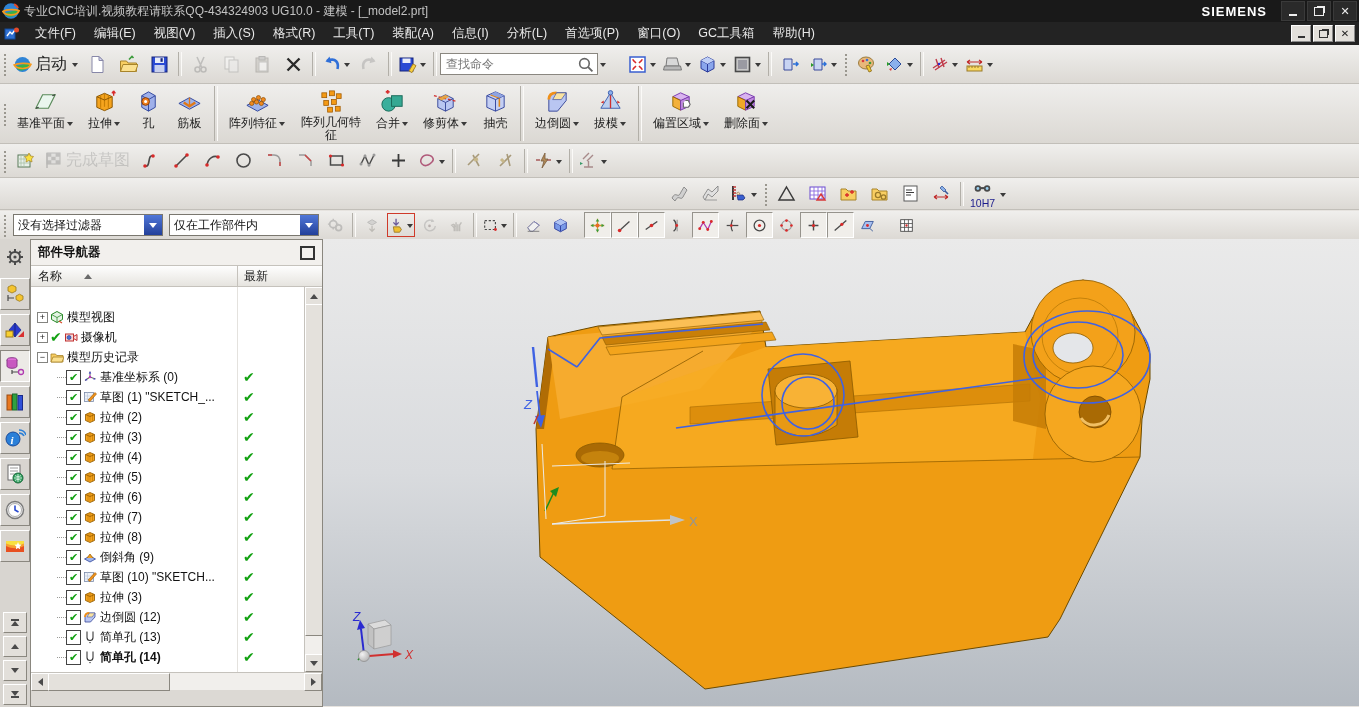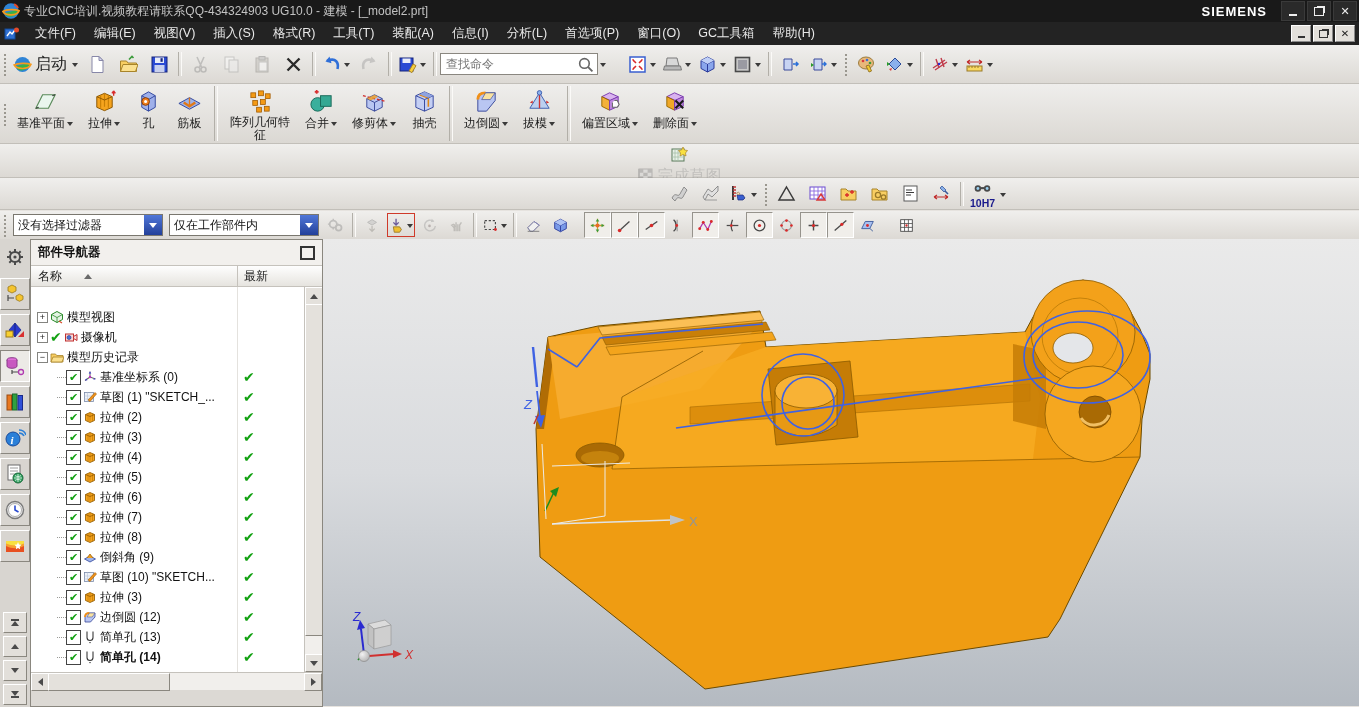--- a/index.html
+++ b/index.html
@@ -21,39 +21,39 @@
   .menu-item{padding:3px 9px;font-size:12.5px;white-space:nowrap;}
   .mdi-btns{margin-left:auto;display:flex;margin-right:4px;}
   .mdibtn{width:18px;height:15px;background:#e3e0db;border:1px solid #fff;border-right-color:#8a8a8a;border-bottom-color:#8a8a8a;margin-left:2px;display:flex;align-items:center;justify-content:center;color:#222;font-size:10px;}
   .mdibtn .mini{width:7px;height:2px;background:#333;margin-top:6px;}
   .mdibtn .rest{width:7px;height:6px;border:1px solid #333;box-shadow:2px -2px 0 -1px #333;}
 
   
   .trow{position:absolute;left:0;right:0;display:flex;align-items:center;background:linear-gradient(#f0efed,#dcd9d4);border-bottom:1px solid #c2bfb9;}
   #toolbar-main{top:45px;height:38px;}
   #ribbon-row{top:84px;height:59px;background:linear-gradient(#efeeec,#dbd8d3);}
-  #sketch-row{top:144px;height:33px;flex-direction:column;}
+  #sketch-row{top:144px;height:33px;}
   #analysis-row{top:178px;height:32px;padding-left:664px;box-sizing:border-box;}
   #selection-row{top:211px;height:28px;border-bottom:1px solid #9d9a94;}
 
   .grip{width:5px;height:24px;margin:0 3px 0 2px;background-image:radial-gradient(circle,#9a978f 1px,transparent 1.2px);background-size:4px 4px;background-position:1px 1px;}
   .sep{width:2px;height:24px;border-left:1px solid #b2afa8;border-right:1px solid #fbfaf8;margin:0 3px;}
   .gap{height:1px;}
   .tbtn{height:28px;min-width:25px;display:flex;align-items:center;justify-content:center;padding:0 2px;border:1px solid transparent;gap:1px;}
   .tbtn.disabled{opacity:.42;filter:grayscale(85%);}
   .tlabel{font-size:16px;color:#222;margin:0 2px;white-space:nowrap;}
   .tlabel.dim{color:#9a9archive7;}
   .dim{color:#9a9a97;}
   .caret{width:0;height:0;border:3.5px solid transparent;border-top:4px solid #3a3a3a;margin:5px 1px 0 2px;}
   .icon18{width:19px;height:19px;display:inline-block;}
   .icon18 svg,.icon13 svg,.icon26 svg,.icon22 svg{width:100%;height:100%;display:block;}
   .searchbox{display:flex;align-items:center;background:#fff;border:1px solid #8a8780;width:150px;height:20px;padding:0 3px;}
   .searchbox input{border:0;outline:0;flex:1;font-size:12px;font-family:inherit;color:#333;background:transparent;width:110px;}
   .fitbtn{display:flex;flex-direction:column;align-items:center;height:30px;justify-content:center;padding:0 2px;}
-  .fitbtn .fl{font-size:10.5px;color:#1a1a8c;font-weight:bold;line-height:10px;}
+  .fitbtn .fl{font-size:10.5px;color:#1a1a8c;font-weight:normal;line-height:10px;}
 
   
   .rbtn{display:flex;flex-direction:column;align-items:center;justify-content:flex-start;height:55px;padding:1px 6px 0;border:1px solid transparent;}
   .rbtn .ic{height:30px;display:flex;align-items:center;}
   .icon26{width:27px;height:27px;display:inline-block;}
   .rlabel{font-size:12px;color:#1b1b1b;line-height:13px;text-align:center;display:flex;align-items:center;}
   .rlabel.wrap span{display:inline-block;width:62px;}
   .rsep{width:2px;align-self:stretch;margin:2px 4px;border-left:1px solid #b2afa8;border-right:1px solid #fbfaf8;}
 
   
@@ -446,20 +446,41 @@
         </span>
         <span class="rlabel">
           <span>筋板</span>
         </span>
       </span>
       <span class="rsep"></span>
       <span class="rbtn">
         <span class="ic">
           <span class="icon26">
             <svg viewBox="0 0 28 28">
+              <path d="M3 18l11-6 11 6-11 6z" fill="#9fb3e8" stroke="#31479e"></path>
+              <g fill="#f08a1e" stroke="#8a4a00" stroke-width="0.7">
+                <circle cx="10" cy="12" r="2.2"></circle>
+                <circle cx="15" cy="10" r="2.2"></circle>
+                <circle cx="20" cy="12" r="2.2"></circle>
+                <circle cx="8" cy="16" r="2.2"></circle>
+                <circle cx="13" cy="14.5" r="2.2"></circle>
+                <circle cx="18" cy="16" r="2.2"></circle>
+              </g>
+            </svg>
+          </span>
+        </span>
+        <span class="rlabel">
+          <span>阵列特征</span>
+          <span class="caret"></span>
+        </span>
+      </span>
+      <span class="rbtn">
+        <span class="ic">
+          <span class="icon26">
+            <svg viewBox="0 0 28 28">
               <g fill="#f49a14" stroke="#a05a00" stroke-width="0.8">
                 <rect x="4" y="5" width="5" height="5"></rect>
                 <rect x="12" y="3" width="5" height="5"></rect>
                 <rect x="19" y="6" width="5" height="5"></rect>
                 <rect x="6" y="13" width="5" height="5"></rect>
                 <rect x="14" y="12" width="5" height="5"></rect>
                 <rect x="10" y="20" width="5" height="5"></rect>
                 <rect x="18" y="19" width="5" height="5"></rect>
               </g>
             </svg>

